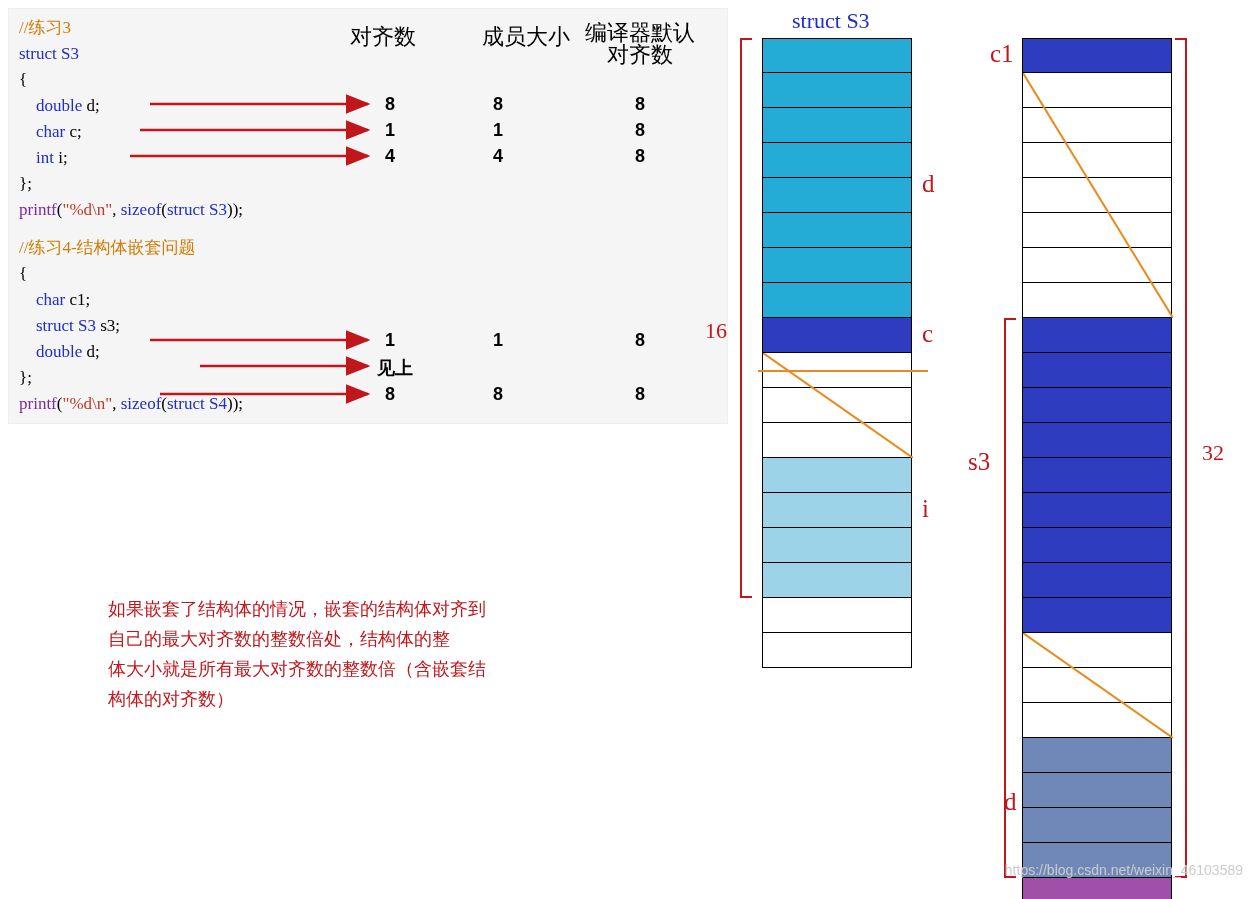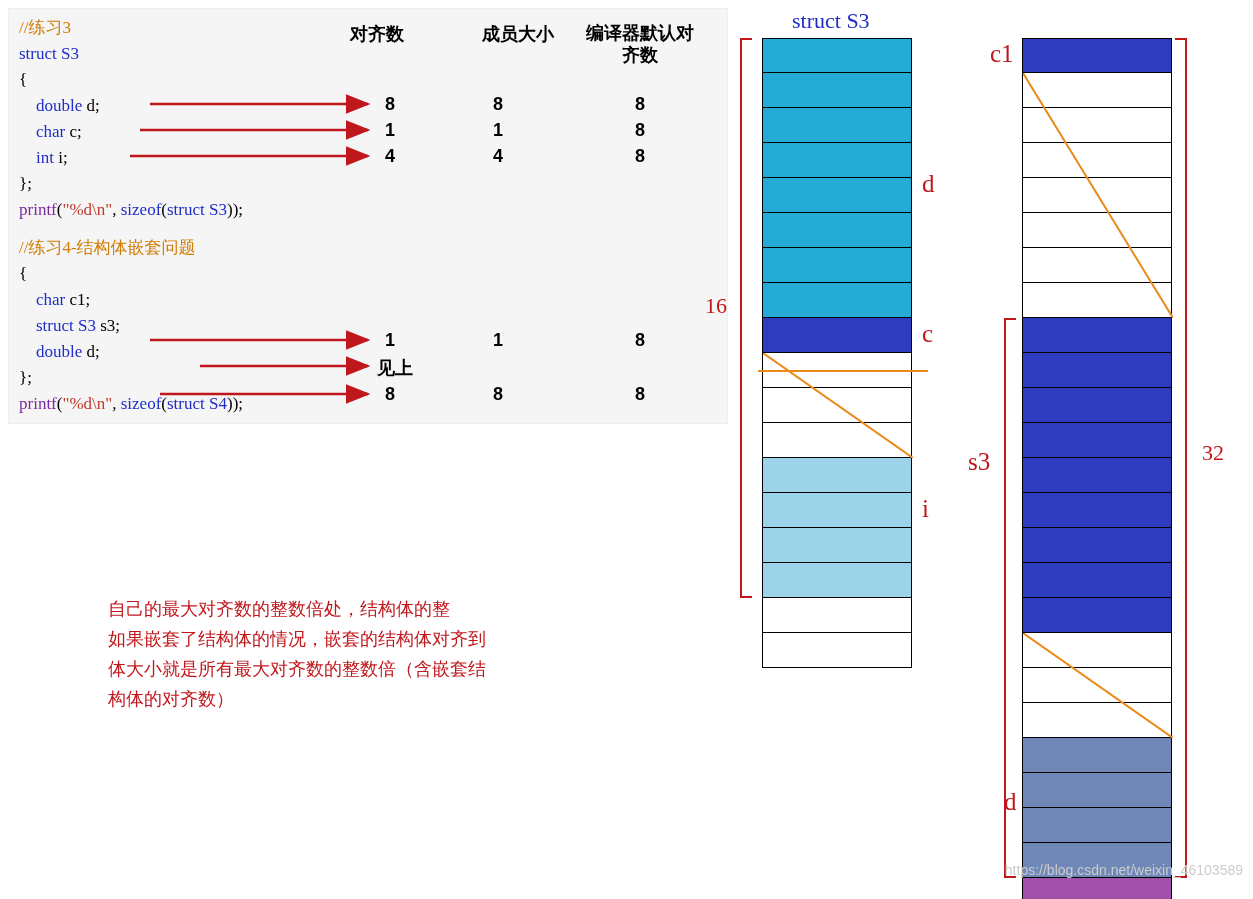--- a/index.html
+++ b/index.html
@@ -7,21 +7,21 @@
   
   .code-panel { position: absolute; left: 8px; top: 8px; width: 720px; background: #f5f5f5; border: 1px solid #eee; padding: 6px 10px; }
   .code-line { font-family: Liberation Serif, serif; font-size: 17px; line-height: 26px; white-space: pre; }
   .comment { color: #d17b00; }
   .kw { color: #1f2ec7; }
   .type { color: #1f2ec7; }
   .name { color: #1f2ec7; }
   .str { color: #c0392b; }
   .fn { color: #7c2aa0; }
   
-  .hdr { position: absolute; font-size: 18px; color: #000; font-weight: bold; }
+  .hdr { position: absolute; font-size: 22px; color: #000; font-weight: normal; }
   .cell { position: absolute; font-size: 18px; color: #000; font-weight: bold; text-align: center; width: 40px; }
 
   .s3-title { position: absolute; color: #1f2ec7; font-size: 22px; font-family: 'Times New Roman', serif; }
   
   .stack { position: absolute; }
   .byte { height: 35px; border: 1.5px solid #000; border-top: none; }
   .byte:first-child { border-top: 1.5px solid #000; }
   
   .lbl { position: absolute; color: #c0171c; font-size: 25px; font-family: 'Times New Roman', serif; }
   .brace { position: absolute; border-left: 2px solid #c0171c; }
@@ -129,21 +129,21 @@
     <div class="byte c-i"></div>
   <div class="byte c-blank"></div>
     <div class="byte c-blank"></div>
 </div>
 
 <div class="lbl" style="left:922px; top:170px;">d</div>
 <div class="lbl" style="left:922px; top:320px;">c</div>
 <div class="lbl" style="left:922px; top:495px;">i</div>
 
 <div class="brace" style="left:740px; top:38px; height:560px;"></div>
-<div class="lbl" style="left:705px; top:293px; font-size:22px;text-align:center;">16</div>
+<div class="lbl" style="left:705px; top:318px; font-size:22px;text-align:center;">16</div>
 
 <div class="stack" style="left:1022px; top:38px; width:150px;">
   <div class="byte c-c"></div>
   <div class="byte c-blank" style="position:relative;">
       <svg style="position:absolute;left:0;top:0;width:150px;height:245px;">
         <line x1="0" y1="0" x2="150" y2="245" stroke="#ea8a1b" stroke-width="2"></line>
       </svg>
     </div>
   <div class="byte c-blank"></div>
     <div class="byte c-blank"></div>
@@ -178,19 +178,19 @@
 <div class="brace brace-r" style="left:1185px; top:38px; height:840px;"></div>
 <div class="lbl" style="left:1202px; top:440px; font-size:22px;">32</div>
 
 <div class="brace" style="left:1004px; top:318px; height:560px;"></div>
 
 <div class="lbl" style="left:990px; top:40px;">c1</div>
 <div class="lbl" style="left:968px; top:448px;">s3</div>
 <div class="lbl" style="left:1004px; top:788px;">d</div>
 
 <div class="note" style="left:108px; top:594px;">
+  <div>如果嵌套了结构体的情况，嵌套的结构体对齐到</div>
   <div>自己的最大对齐数的整数倍处，结构体的整</div>
-  <div>如果嵌套了结构体的情况，嵌套的结构体对齐到</div>
   <div>体大小就是所有最大对齐数的整数倍（含嵌套结</div>
   <div>构体的对齐数）</div>
 </div>
 
 <div class="watermark">https://blog.csdn.net/weixin_46103589</div>
 
 </body></html>

